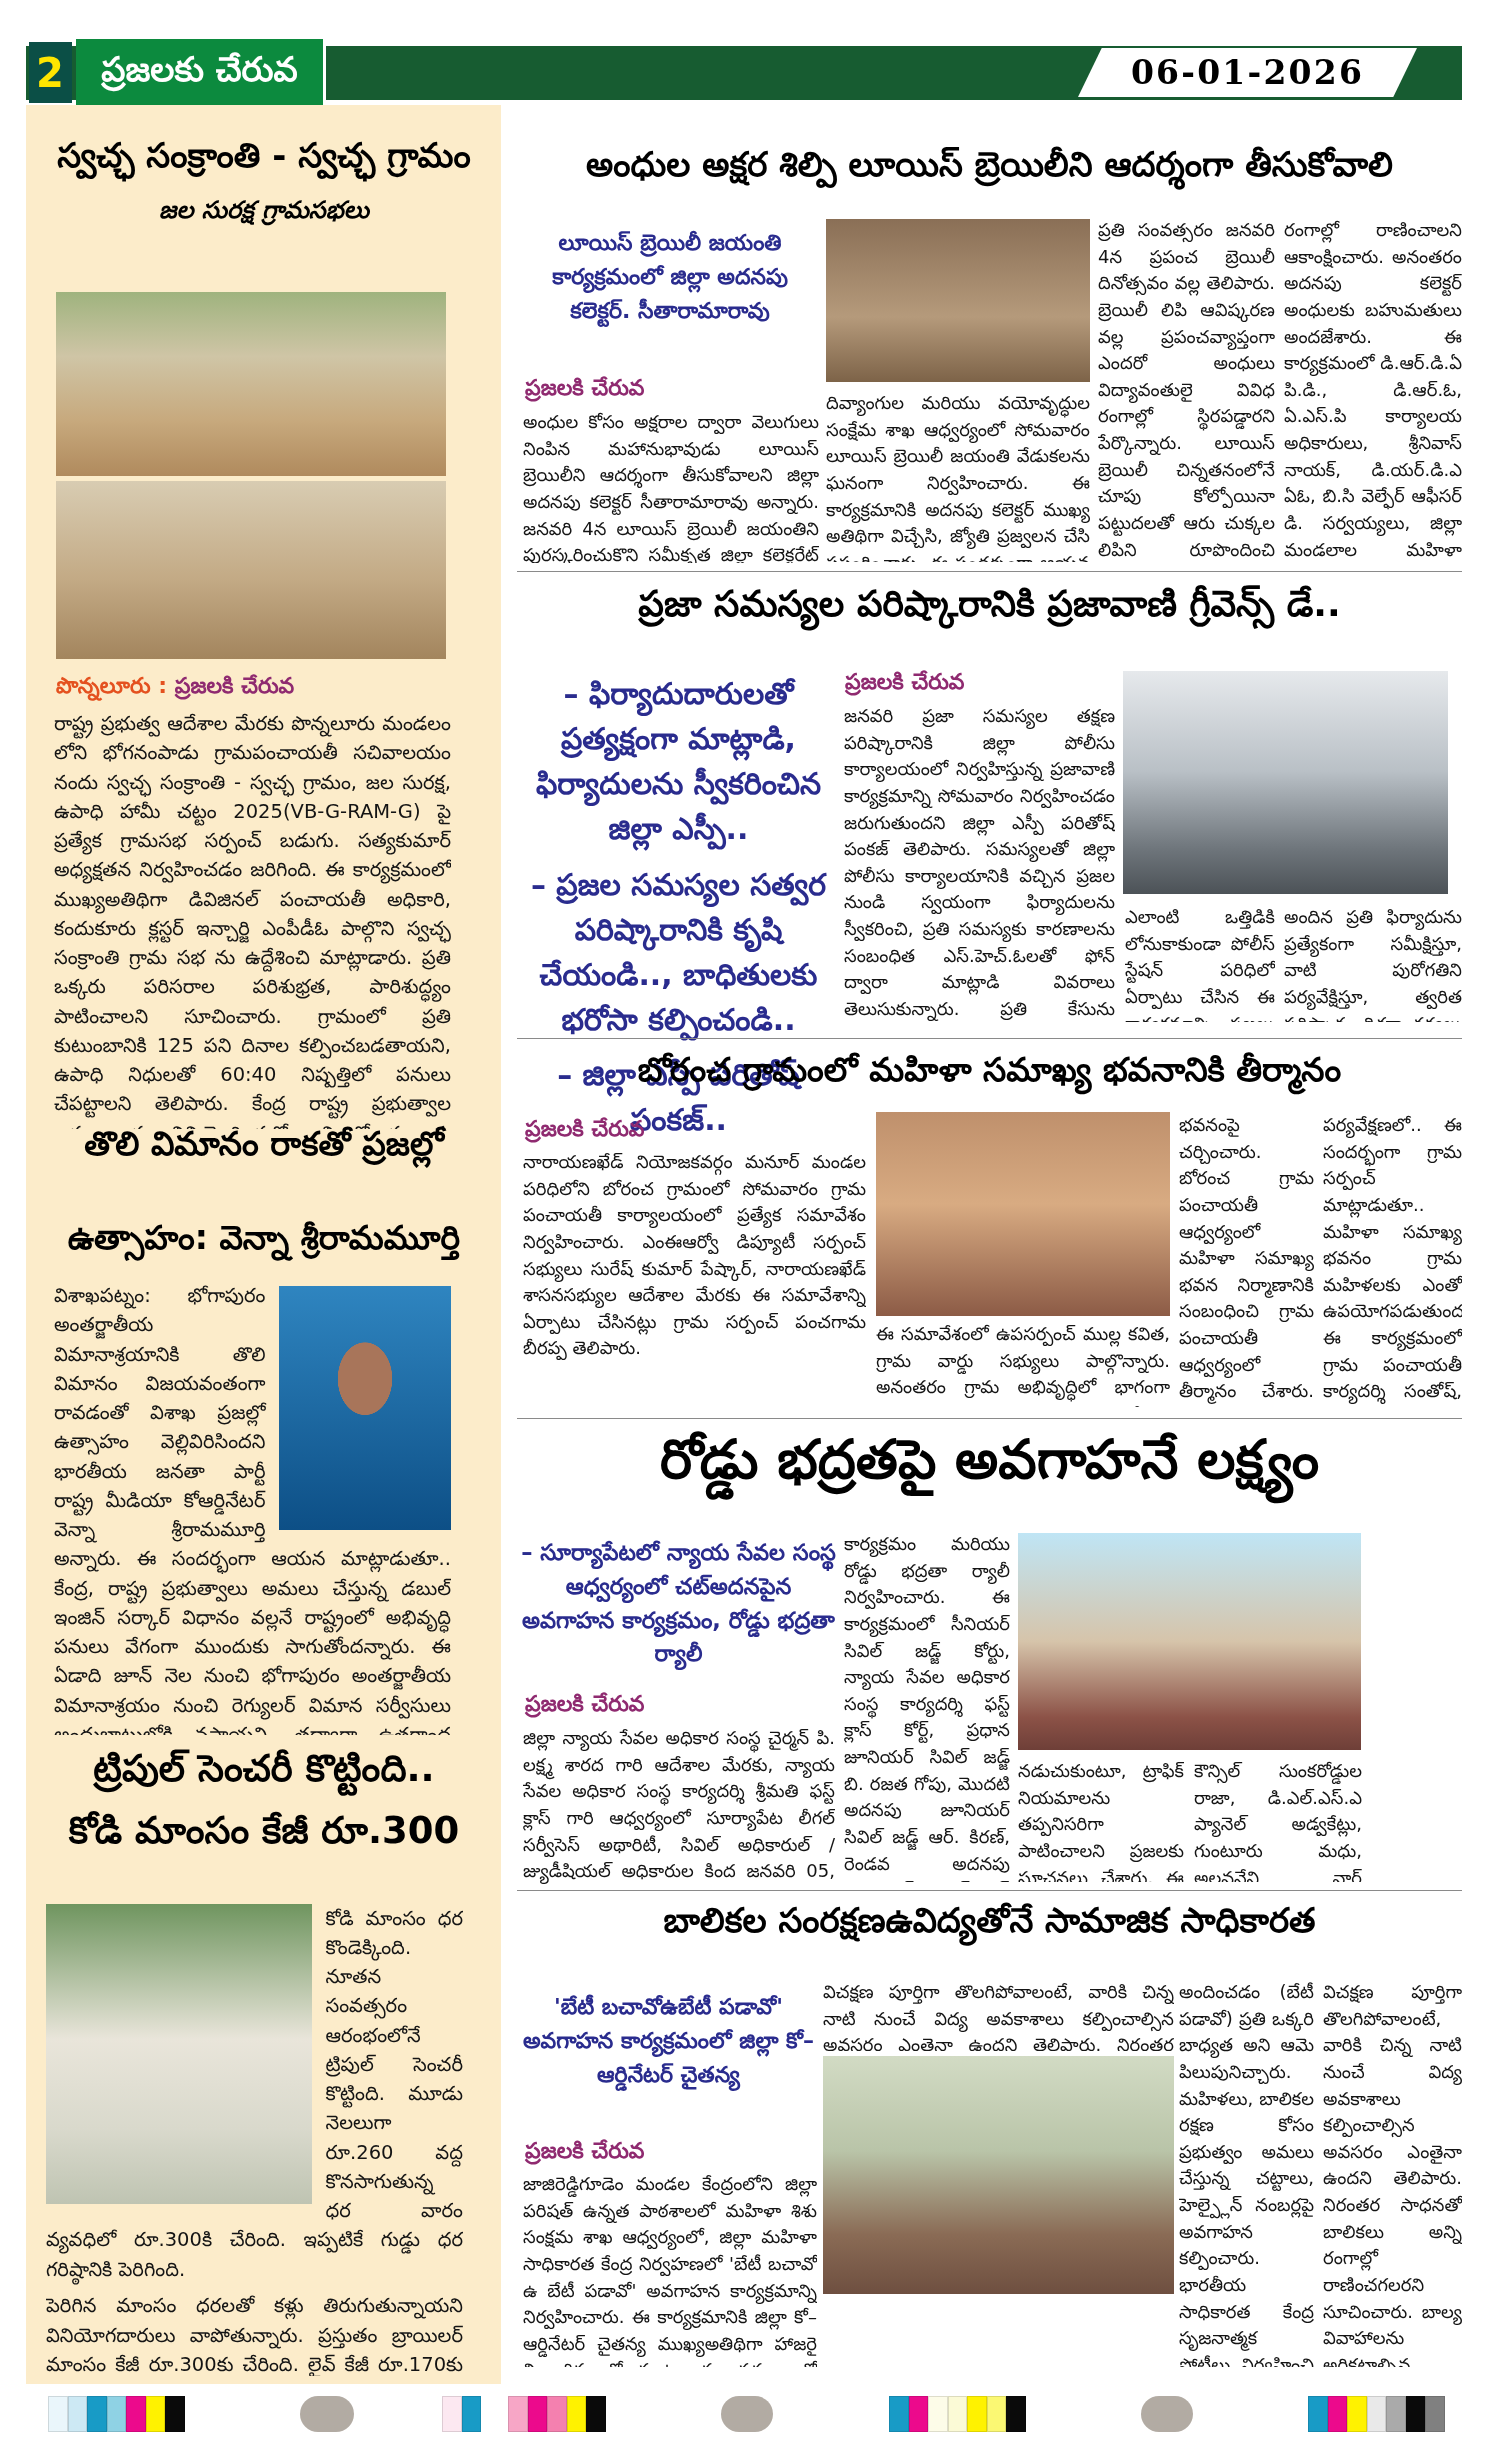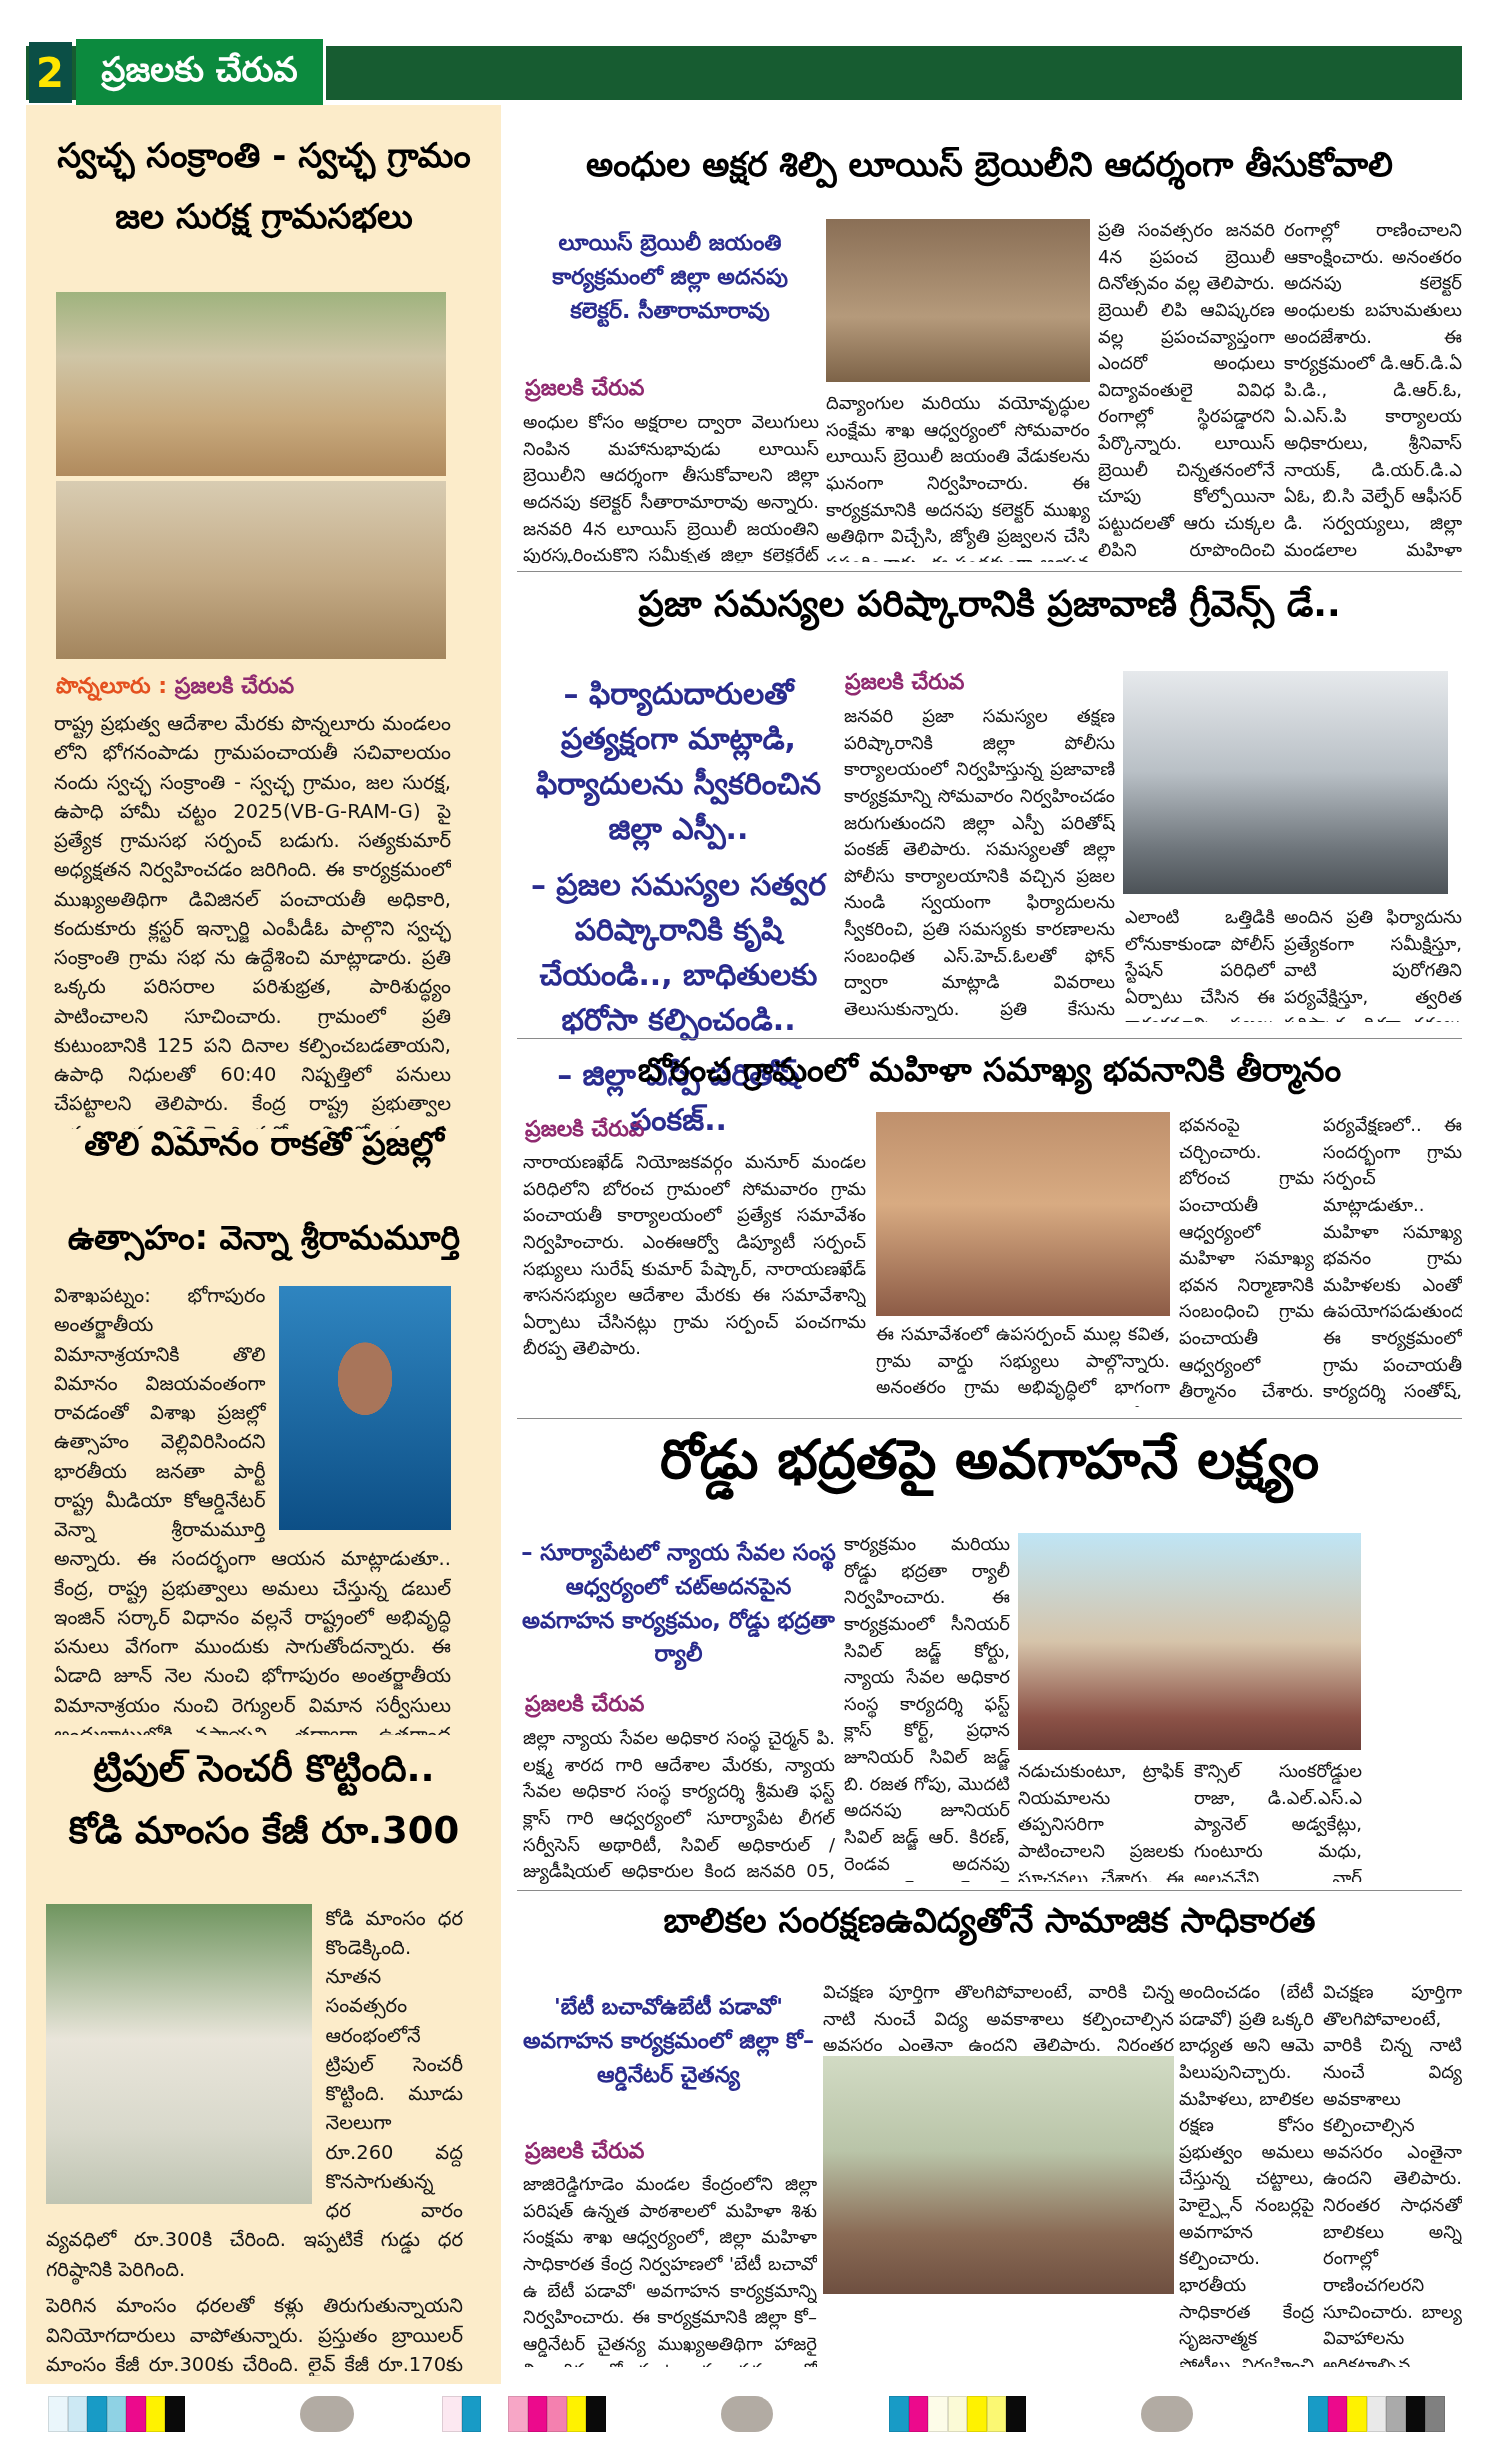--- a/index.html
+++ b/index.html
@@ -51,25 +51,28 @@
 
 <div class="page">
 
   <div class="abs hdr-bar" style="left:26px;top:46px;width:1436px;height:54px;"></div>
   <div class="abs pagenum-box" style="left:28.5px;top:42px;width:43px;height:61px;">
     <span>2</span>
   </div>
   <div class="abs masthead-box" style="left:76px;top:39px;width:247px;height:67px;">
     <span>ప్రజలకు చేరువ</span>
   </div>
+  <div class="abs date-plate" style="left:1078px;top:48px;width:339px;height:49px;">
+    <span>06-01-2026</span>
+  </div>
 
   <div class="abs cream" style="left:26px;top:105px;width:475px;height:2279px;"></div>
 
   <div class="abs lh" style="left:37px;top:135px;width:454px;font-size:34px;">స్వచ్ఛ సంక్రాంతి - స్వచ్ఛ గ్రామం</div>
-  <div class="abs lh" style="left:37px;top:196px;width:454px;font-size:34px;">జల సురక్ష గ్రామసభలు</div>
+  <div class="abs lh" style="left:37px;top:196px;width:454px;font-size:24px;font-style:italic;">జల సురక్ష గ్రామసభలు</div>
   <div class="abs photo ph-village1" style="left:56px;top:292px;width:390px;height:184px;"></div>
   <div class="abs photo ph-village2" style="left:56px;top:481px;width:390px;height:178px;"></div>
   <div class="abs dateline" style="left:56px;top:673px;width:405px;">
     <span class="loc">పొన్నలూరు :</span>
     <span class="brand">ప్రజలకి చేరువ</span>
   </div>
   <div class="abs body" style="left:54px;top:709px;width:397px;height:420px;overflow:hidden;">రాష్ట్ర ప్రభుత్వ ఆదేశాల మేరకు పొన్నలూరు మండలం లోని భోగనంపాడు గ్రామపంచాయతీ సచివాలయం నందు స్వచ్ఛ సంక్రాంతి - స్వచ్ఛ గ్రామం, జల సురక్ష, ఉపాధి హామీ చట్టం 2025(VB-G-RAM-G) పై ప్రత్యేక గ్రామసభ సర్పంచ్ బడుగు. సత్యకుమార్ అధ్యక్షతన నిర్వహించడం జరిగింది. ఈ కార్యక్రమంలో ముఖ్యఅతిథిగా డివిజినల్ పంచాయతీ అధికారి, కందుకూరు క్లస్టర్ ఇన్చార్జి ఎంపీడీఓ పాల్గొని స్వచ్ఛ సంక్రాంతి గ్రామ సభ ను ఉద్దేశించి మాట్లాడారు. ప్రతి ఒక్కరు పరిసరాల పరిశుభ్రత, పారిశుద్ధ్యం పాటించాలని సూచించారు. గ్రామంలో ప్రతి కుటుంబానికి 125 పని దినాల కల్పించబడతాయని, ఉపాధి నిధులతో 60:40 నిష్పత్తిలో పనులు చేపట్టాలని తెలిపారు. కేంద్ర రాష్ట్ర ప్రభుత్వాల అవకాశాలను వినియోగించుకోవాలని కోరారు. ఈ కార్యక్రమంలో డిప్యూటీ ఎంపీడీవో పంచాయతీ డెవలప్మెంట్ అధికారి ఖ. సుబ్రహ్మణ్యం రవి రెడ్డి సిబ్బంది, సచివాలయం సిబ్బంది, గ్రామ ప్రజలు మరియు నాయకులు పాల్గొన్నారు.</div>
 
   <div class="abs lh" style="left:37px;top:1124px;width:454px;font-size:33px;">తొలి విమానం రాకతో ప్రజల్లో</div>
   <div class="abs lh" style="left:37px;top:1218px;width:454px;font-size:33px;">ఉత్సాహం: వెన్నా శ్రీరామమూర్తి</div>

